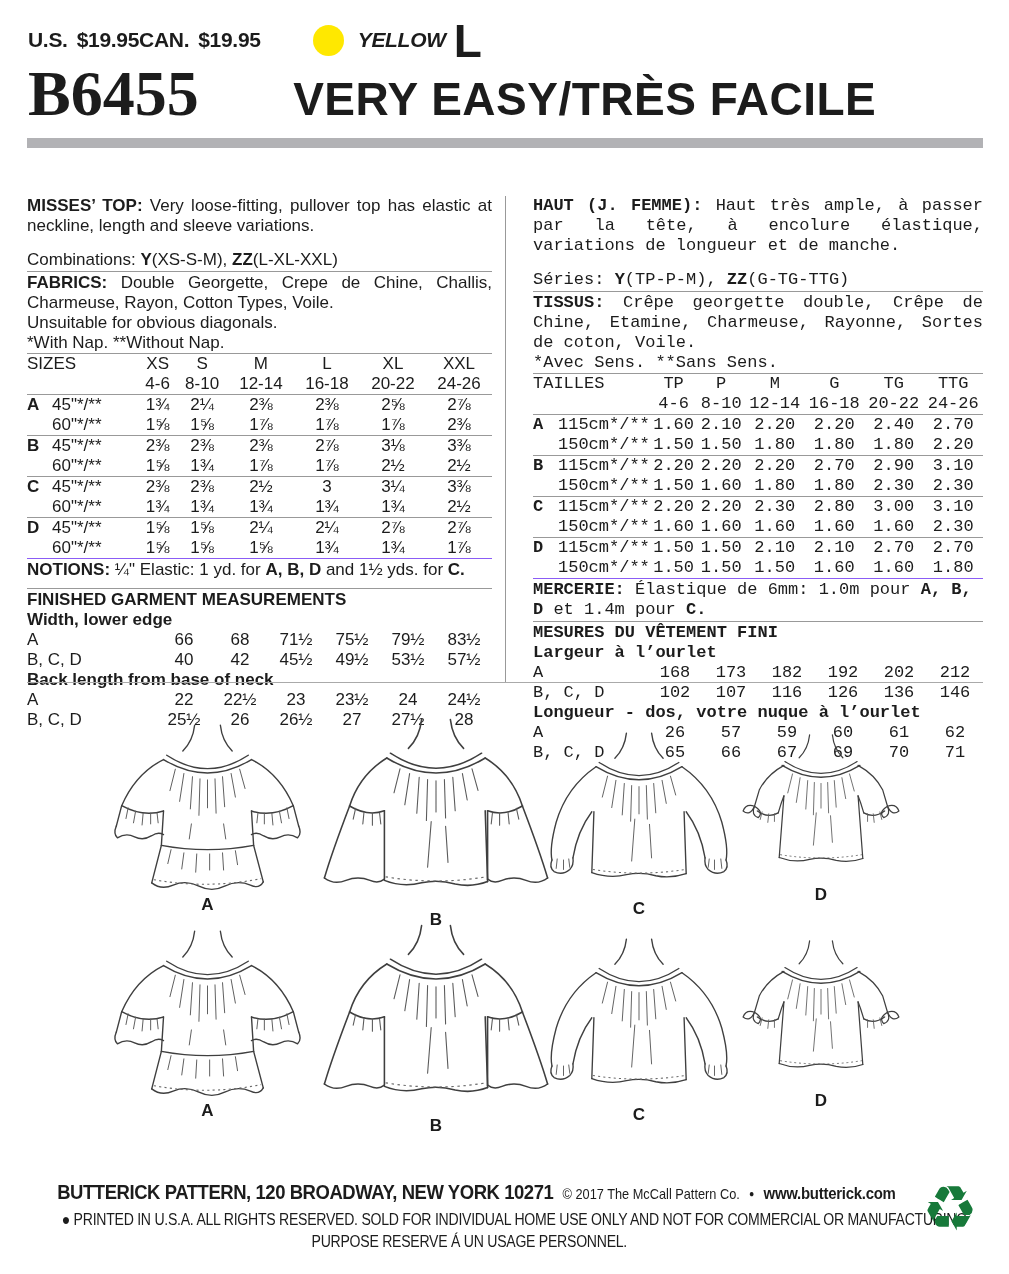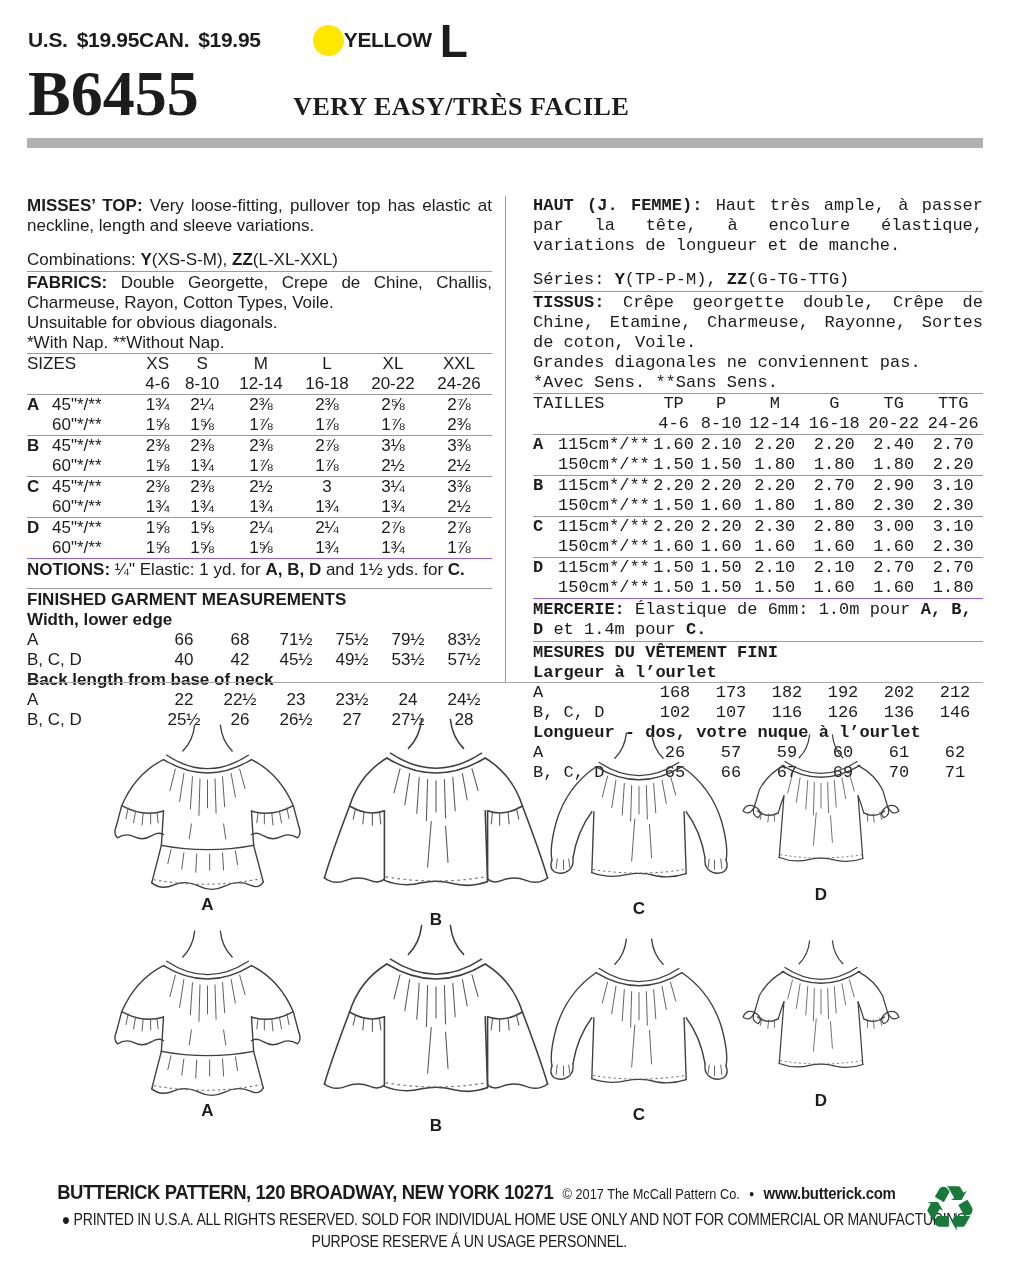--- a/index.html
+++ b/index.html
@@ -5,27 +5,27 @@
   html,body{margin:0;padding:0;}
   body{width:1009px;height:1274px;background:#fff;color:#1c1c1c;
        font-family:"Liberation Sans","DejaVu Sans",sans-serif;position:relative;overflow:hidden;}
   .b{font-weight:bold;}
   
   .price-row{position:absolute;top:22px;left:28px;display:flex;align-items:center;
              font-weight:bold;font-size:21px;letter-spacing:-0.3px;}
   .price-row .gap-s{margin-left:9px;}
   .price-row .gap-m{}
   .swatch{width:31px;height:31px;border-radius:50%;margin-left:52px;}
-  .color-name{}
+  .color-name{margin-left:14px;font-style:italic;}
   .size-letter{font-size:46px;line-height:34px;margin-left:8px;margin-top:2px;}
   .title-row{position:absolute;top:58px;left:28px;right:28px;white-space:nowrap;}
   .pattern-number{font-family:"Liberation Serif","DejaVu Serif",serif;font-weight:bold;
                   font-size:64px;line-height:72px;display:inline-block;vertical-align:baseline;letter-spacing:0px;}
-  .skill-banner{font-family:Liberation Serif, serif;font-weight:bold;
-                font-size:26px;display:inline-block;vertical-align:baseline;margin-left:90px;letter-spacing:0.5px;}
+  .skill-banner{font-family:Liberation Sans, sans-serif;font-weight:bold;
+                font-size:46px;display:inline-block;vertical-align:baseline;margin-left:90px;letter-spacing:0.5px;}
   .graybar{position:absolute;top:138px;left:27px;right:26px;height:10px;background:#b2b2b5;}
   
   .cols{position:absolute;top:152px;left:27px;right:26px;height:530px;display:flex;font-size:17px;line-height:20px;}
   .col{width:50%;box-sizing:border-box;margin-top:44px;}
   .col-left{padding-right:13px;}
   .col-right{border-left:1px solid #999;padding-left:27px;font-family:Liberation Mono, monospace;}
   .just{text-align:justify;}
   .blank{height:14px;}
   .rule{border:none;border-top:1px solid #999;margin:1px 0 1px 0;}
   
@@ -262,21 +262,20 @@
       <span class="b">HAUT (J. FEMME):</span><span> Haut très ample, à passer par la tête, à encolure élastique, variations de longueur et de manche.</span>
     </div>
     <div class="blank"></div>
     <div>
       <span>Séries: </span><span class="b">Y</span><span>(TP-P-M), </span><span class="b">ZZ</span><span>(G-TG-TTG)</span>
     </div>
     <hr class="rule">
     <div class="just">
       <span class="b">TISSUS:</span><span> Crêpe georgette double, Crêpe de Chine, Etamine, Charmeuse, Rayonne, Sortes de coton, Voile.</span>
     </div>
-    <div>Grandes diagonales ne conviennent pas.</div>
     <div>*Avec Sens. **Sans Sens.</div>
     <table class="yard">
         <tbody>
           <tr class="h1">
             <td class="corner" colspan="2">TAILLES</td>
             <td class="v">TP</td>
             <td class="v">P</td>
             <td class="v">M</td>
             <td class="v">G</td>
             <td class="v">TG</td>

